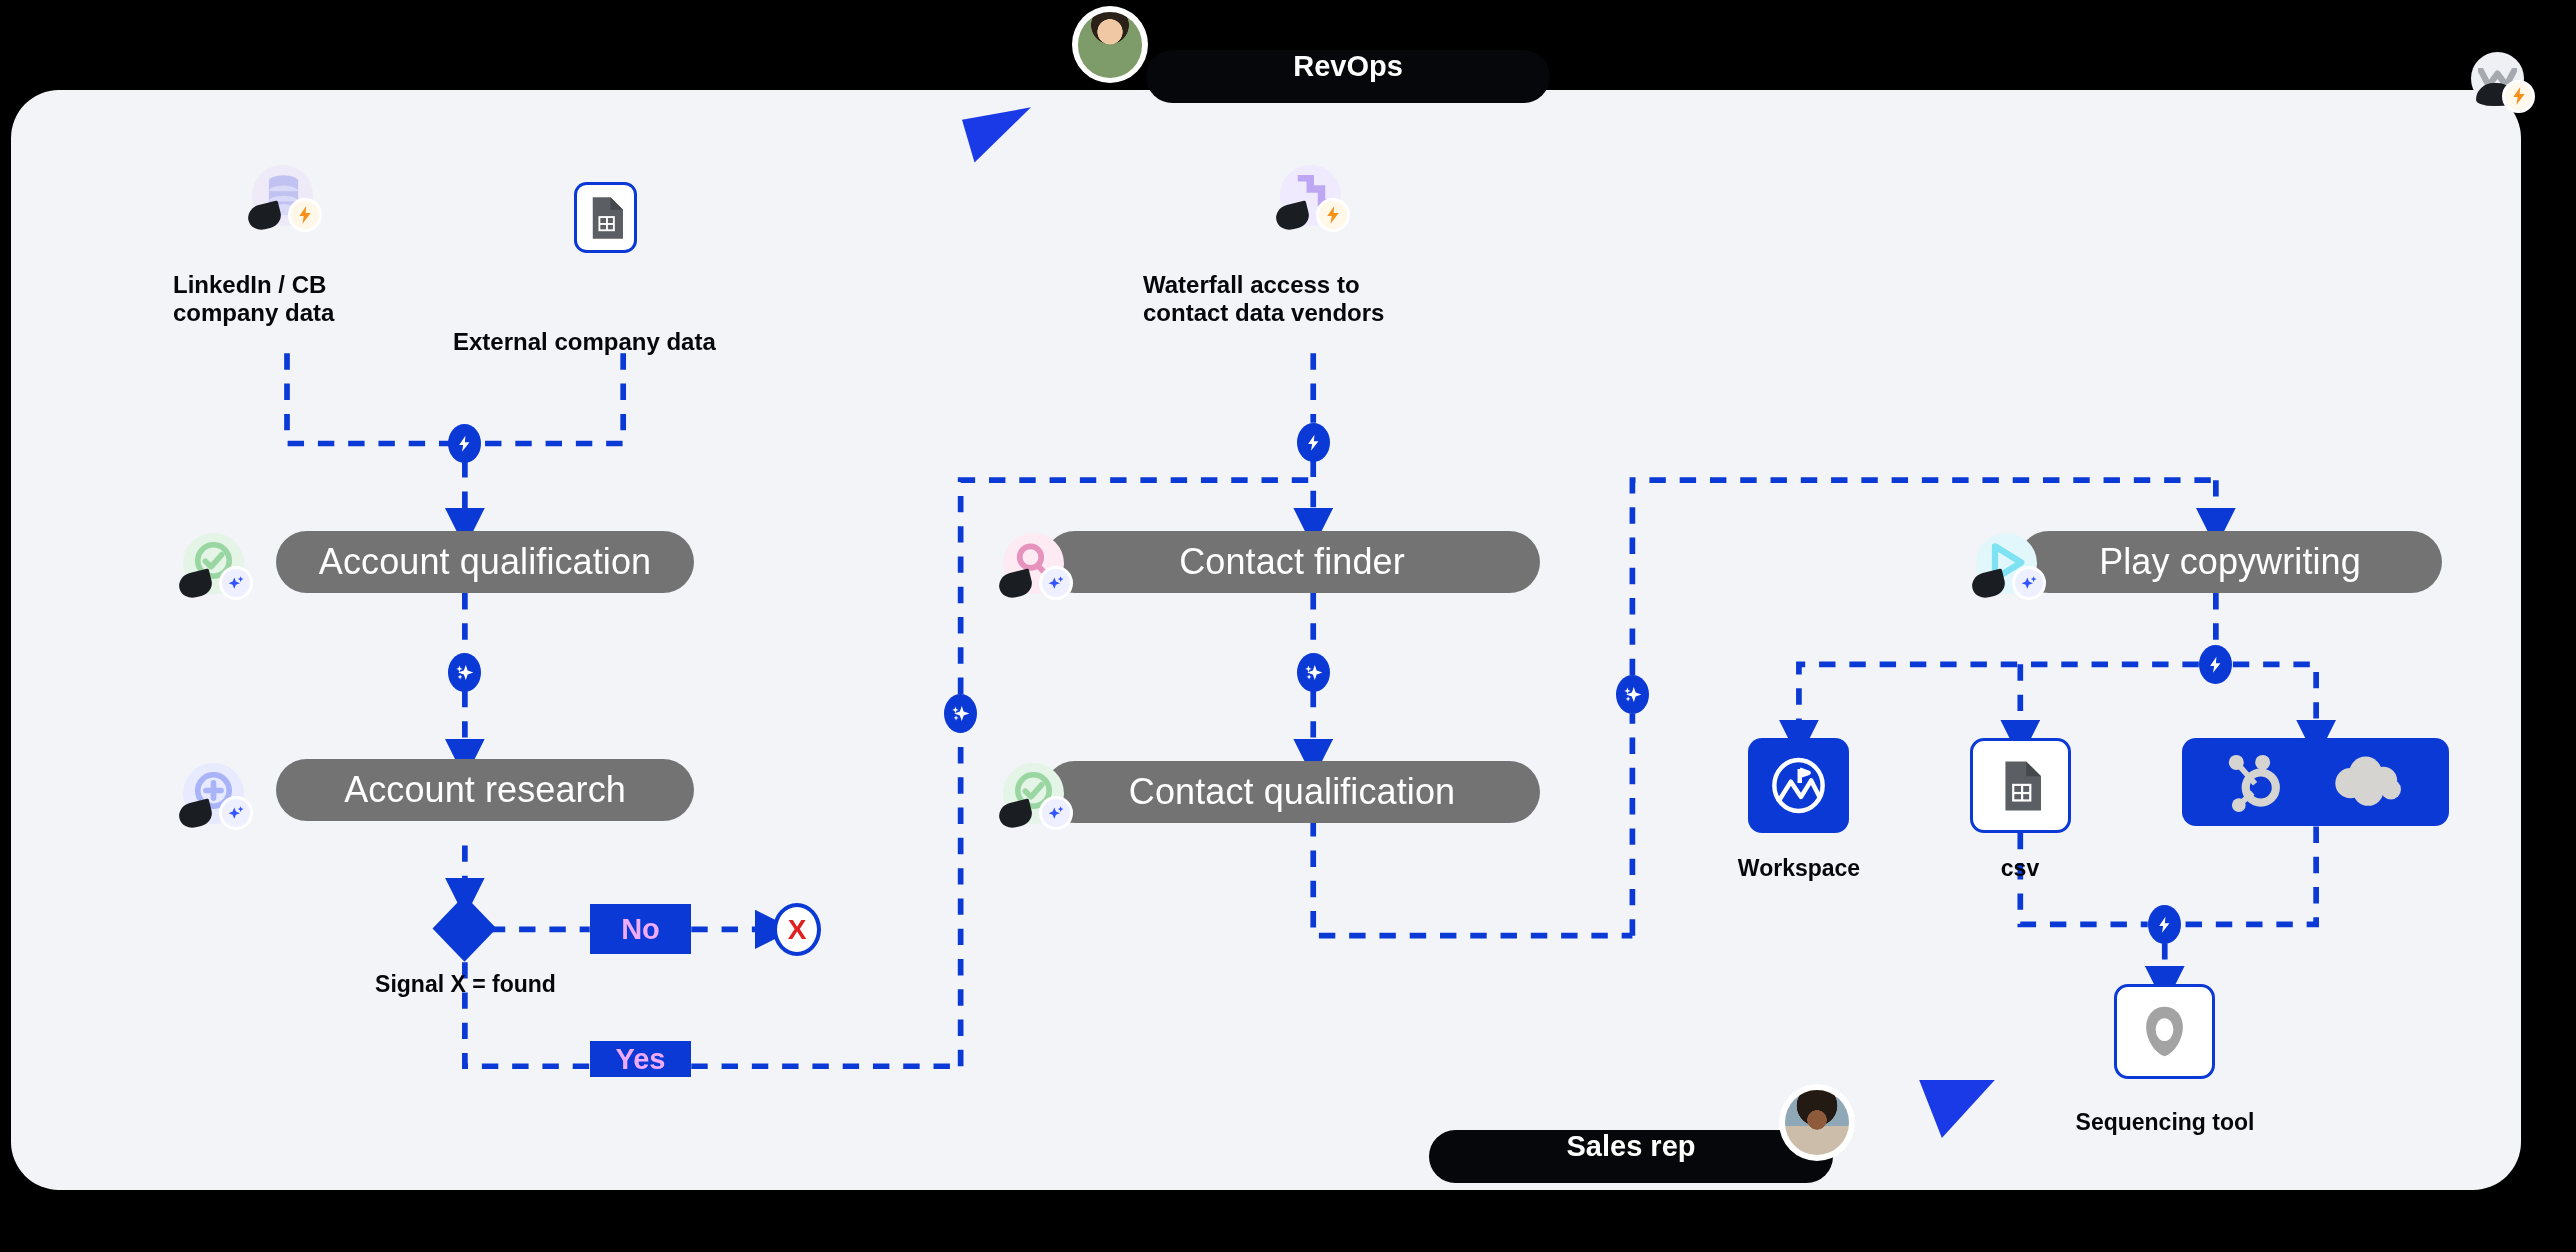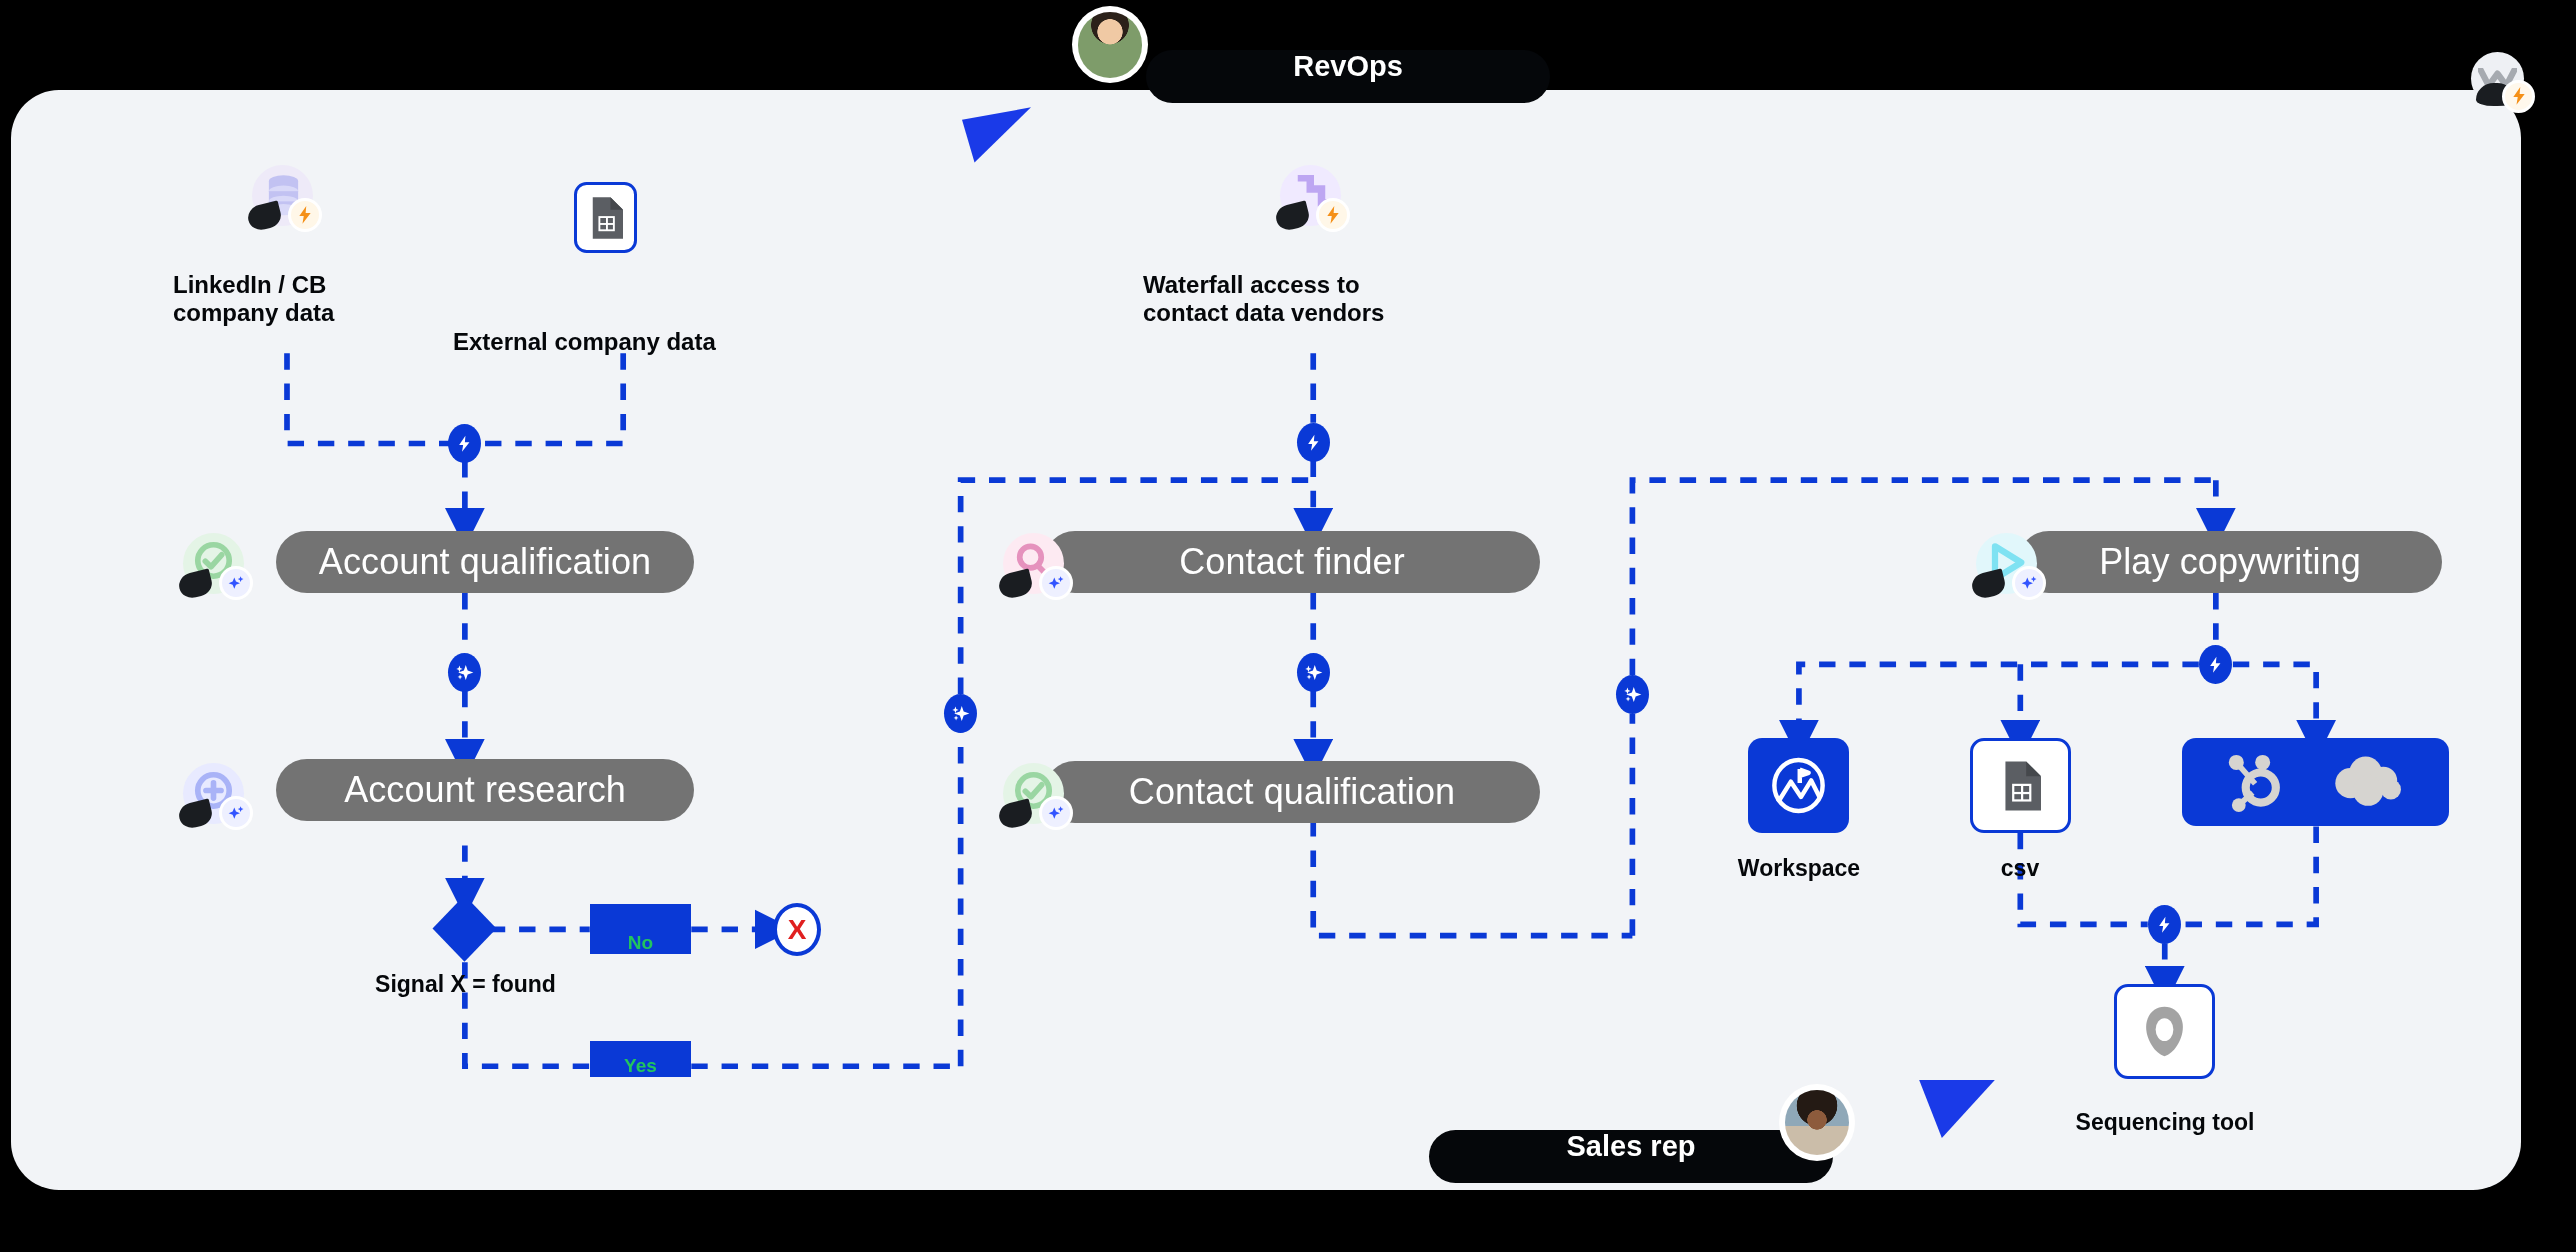--- a/index.html
+++ b/index.html
@@ -115,24 +115,24 @@
     display: flex; align-items: center; justify-content: center;
     overflow: hidden;
   }
   .tile-white { background: #ffffff; border: 3.8px solid #0a39d6; }
   .tile-blue  { background: #0a39d6; }
 
   
   .chip {
     position: absolute;
     background: #0a39d6;
-    color: #22c55e;
-    font-size: 19px;
+    color: #f0abfc;
+    font-size: 29px;
     font-weight: 700;
-    display: flex; align-items: flex-end; justify-content: center;
+    display: flex; align-items: center; justify-content: center;
   }
 
   
   .wire-badge {
     position: absolute;
     width: 33px; height: 39px;
     border-radius: 50%;
     background: #0a39d6;
     display: flex; align-items: center; justify-content: center;
   }

